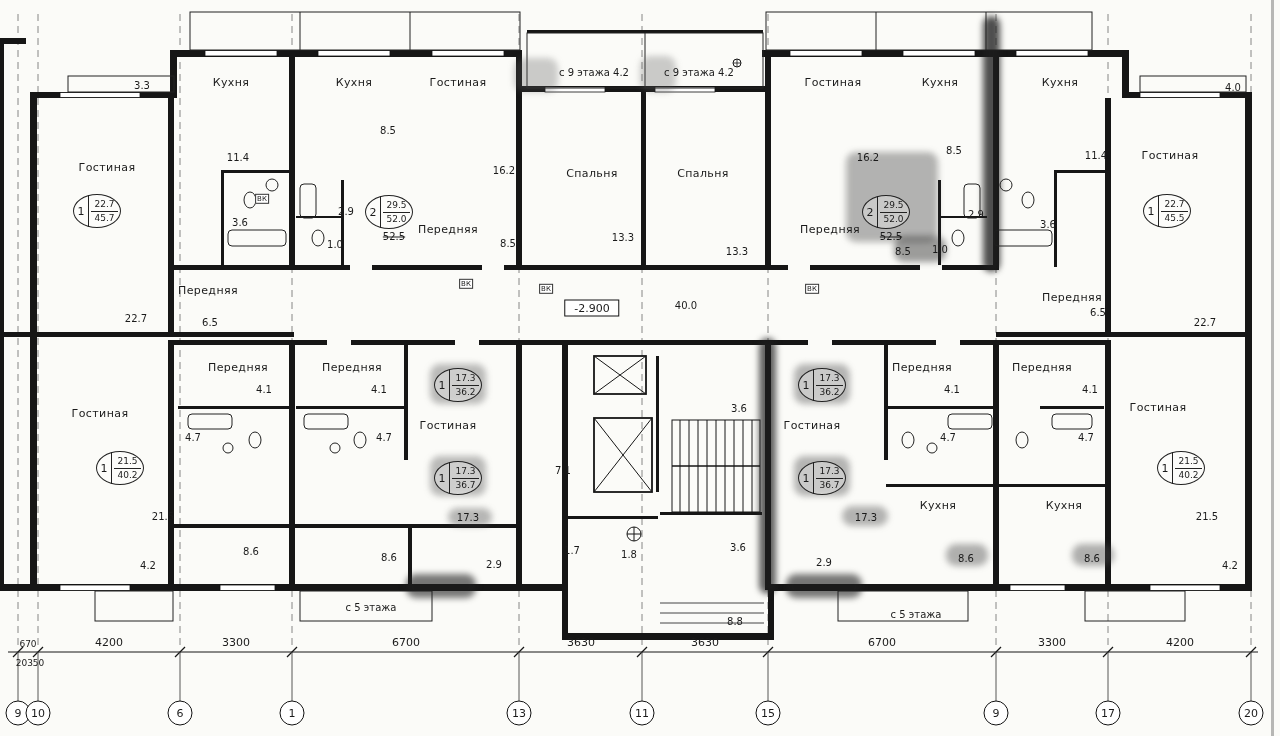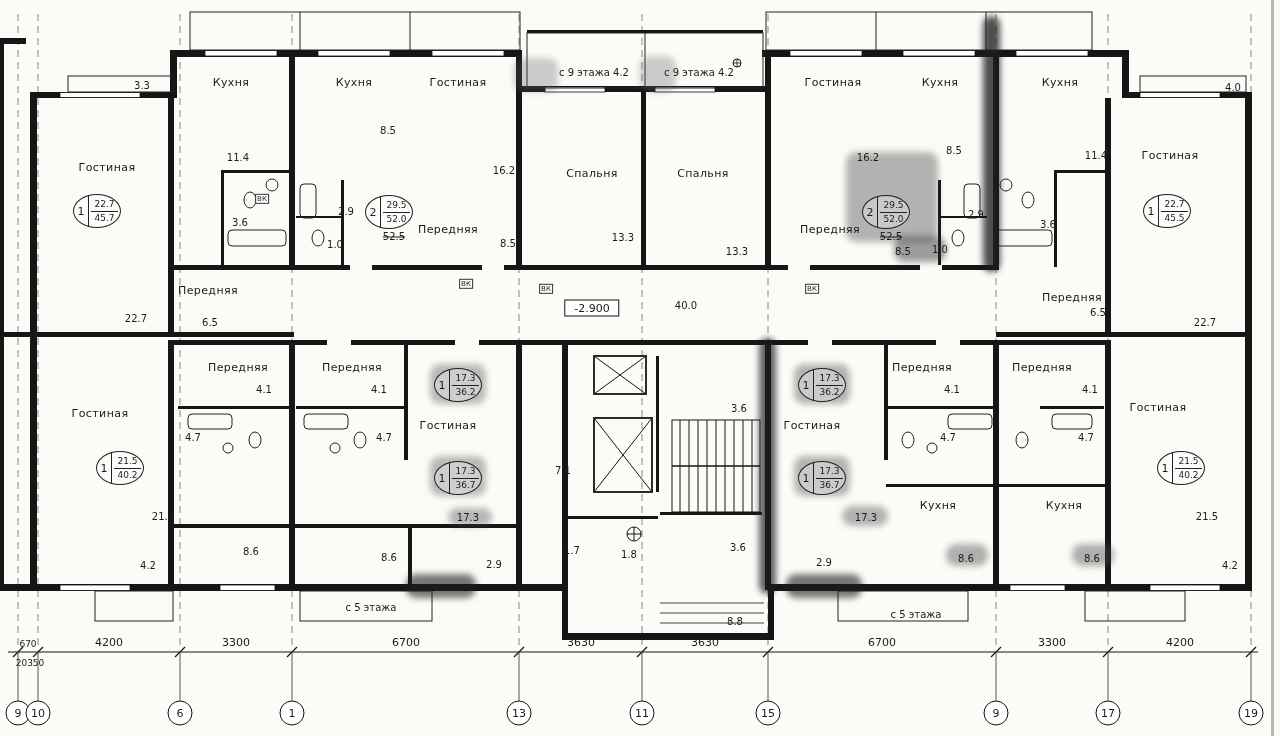--- a/index.html
+++ b/index.html
@@ -459,17 +459,17 @@
   <div class="axis" style="left:768px;top:713px">
       <span>15</span>
     </div>
   <div class="axis" style="left:996px;top:713px">
       <span>9</span>
     </div>
   <div class="axis" style="left:1108px;top:713px">
       <span>17</span>
     </div>
   <div class="axis" style="left:1251px;top:713px">
-      <span>19</span>
+      <span>20</span>
     </div>
 
   <div class="scan-edge"></div>
 </div>
 
 </body></html>

